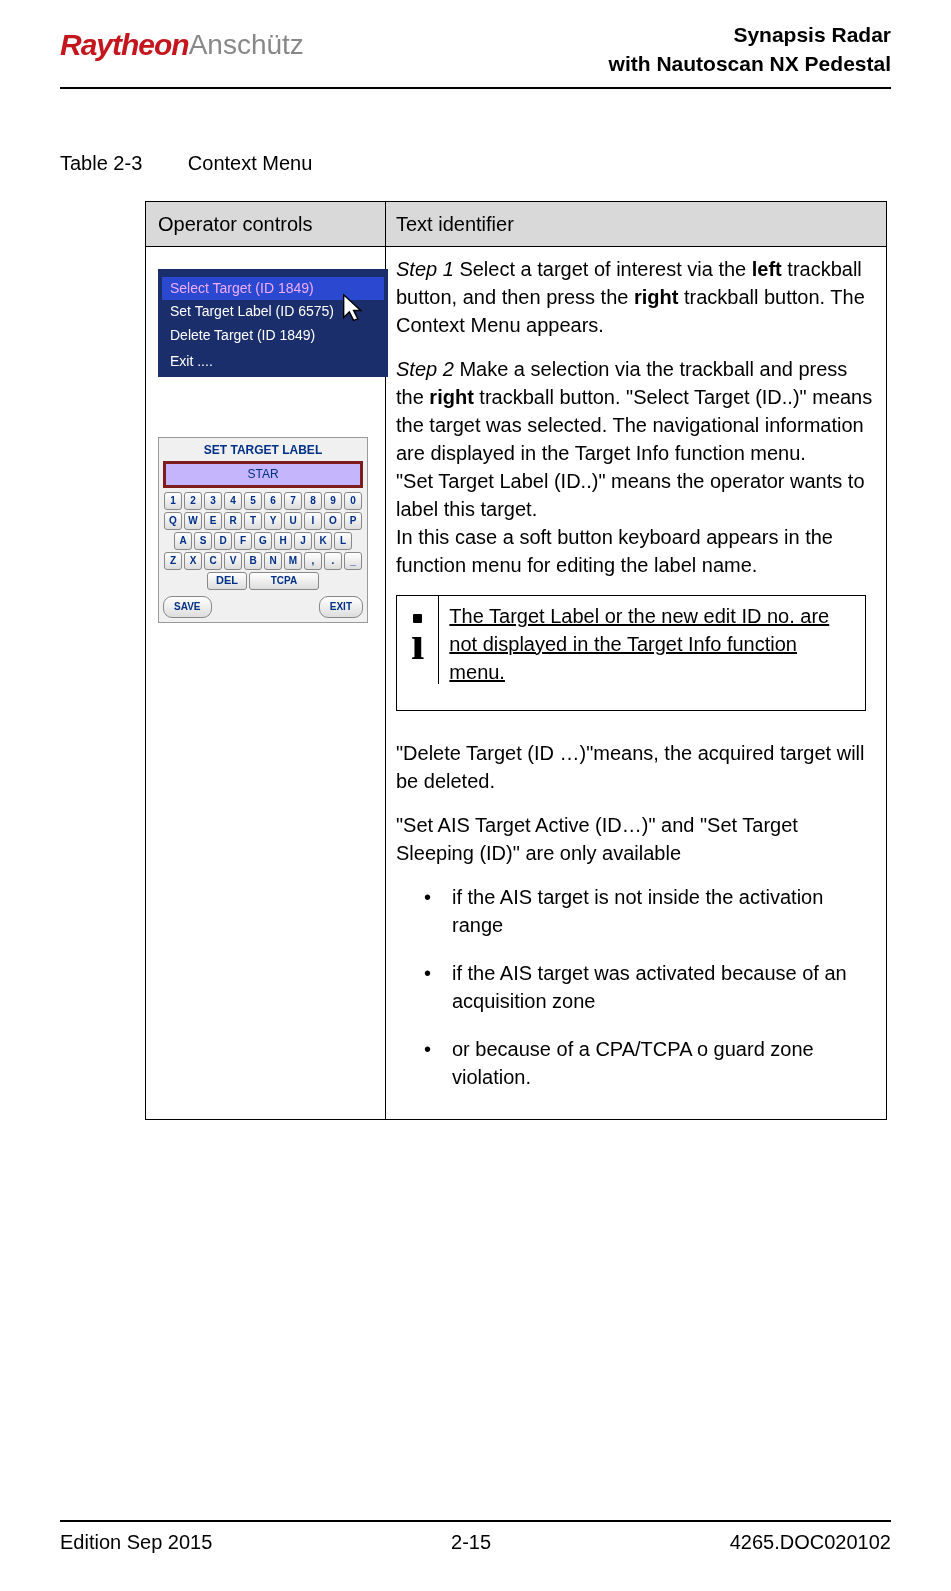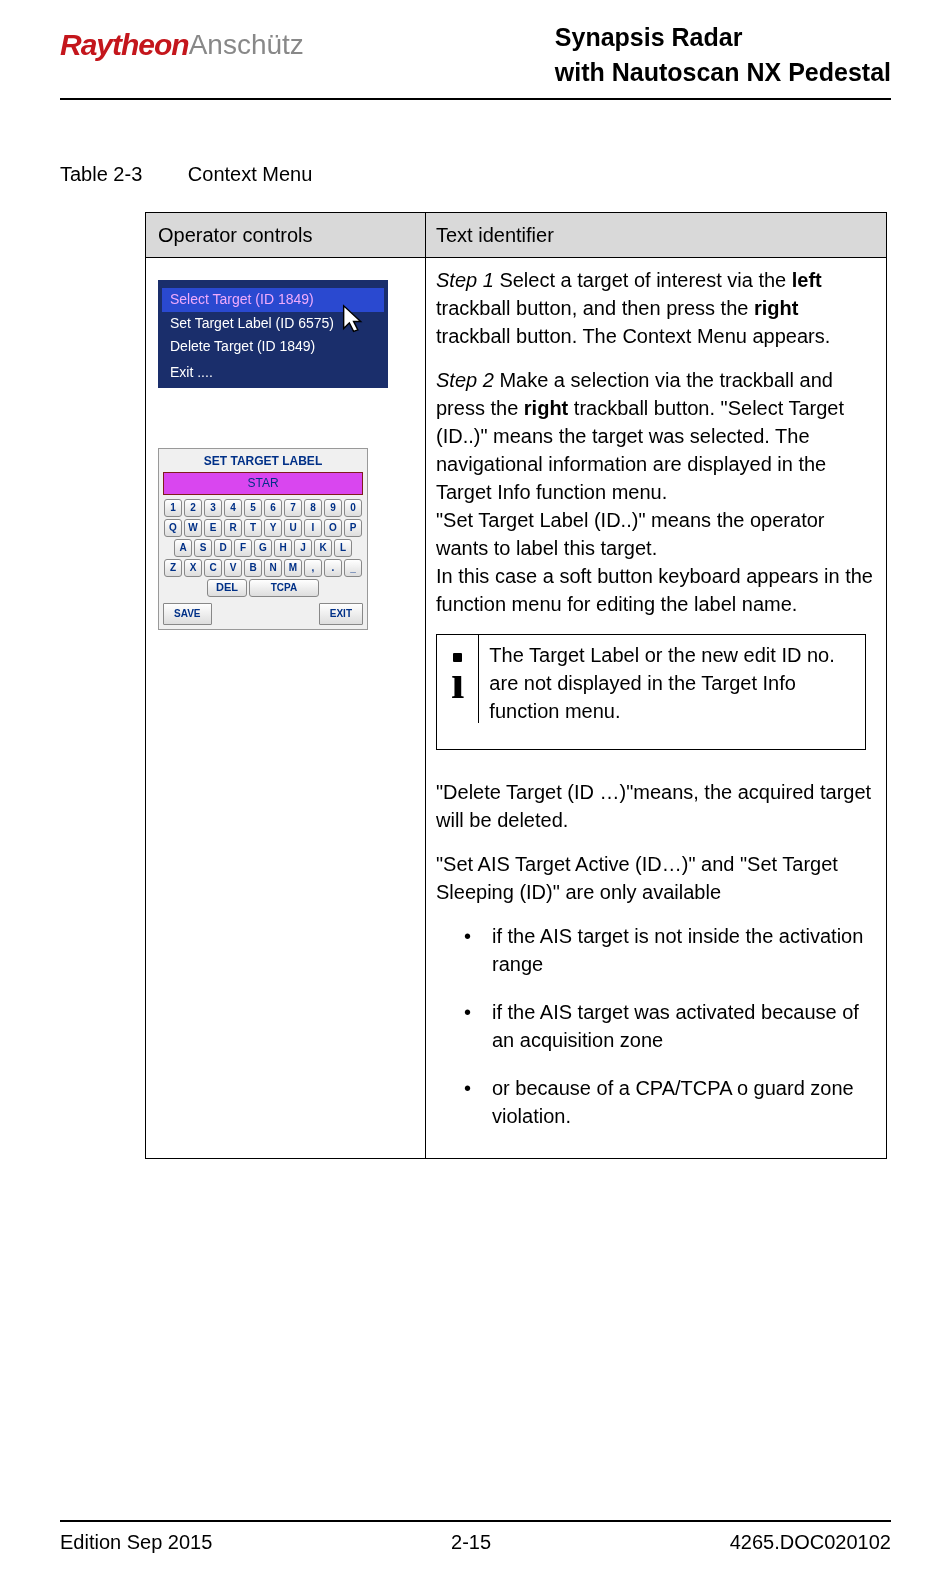--- a/index.html
+++ b/index.html
@@ -34,21 +34,22 @@
       font-size: 30px;
       color: #c4161c;
       letter-spacing: -1px;
     }
     .logo-anschutz {
       font-size: 28px;
       color: #888;
       font-weight: 300;
     }
     .header-title {
-      font-size: 25px;
+      text-align: right;
+      font-size: 21px;
     }
     .header-title .bold { font-weight: bold; }
     .table-caption {
       margin-bottom: 24px;
       font-size: 20px;
     }
     .table-caption .tabnum { margin-right: 40px; }
     table.main {
       border-collapse: collapse;
       margin-left: 85px;
@@ -59,21 +60,21 @@
       border: 1.5px solid #000;
       padding: 8px 10px;
       vertical-align: top;
       text-align: left;
       font-size: 20px;
       font-weight: normal;
     }
     table.main th {
       background: #d9d9d9;
     }
-    table.main th.c1, table.main td.c1 { width: 280px; padding-left: 12px; }
+    table.main th.c1, table.main td.c1 { width: 240px; padding-left: 12px; }
     .ctx-menu-wrap {
       margin-top: 14px;
       margin-bottom: 60px;
     }
     .ctx-menu {
       border: 4px solid #1a2e6b;
       border-top: 8px solid #1a2e6b;
       background: #1a2e6b;
       width: 230px;
       position: relative;
@@ -106,22 +107,22 @@
       text-align: center;
       color: #003087;
       font-weight: bold;
       font-size: 12px;
       margin-bottom: 2px;
     }
     .kb-inp {
       display: block;
       width: 100%;
       text-align: center;
-      background: #d946ef;
-      border: 1px solid #7f1d1d;
+      background: #c4b5fd;
+      border: 3px solid #7f1d1d;
       padding: 2px 0;
       margin-bottom: 4px;
       font-size: 12px;
       color: #003087;
     }
     .kb-row { display: flex; justify-content: center; gap: 2px; margin-bottom: 2px; }
     .key {
       width: 18px;
       height: 18px;
       border: 1px solid #888;
@@ -132,21 +133,21 @@
       align-items: center;
       justify-content: center;
       color: #003087;
       font-weight: bold;
     }
     .key-wide { width: 40px; font-size: 11px; }
     .key-space { width: 70px; }
     .kb-bottom { display: flex; justify-content: space-between; margin-top: 6px; }
     .kb-btn {
       border: 1px solid #888;
-      border-radius: 1px;
+      border-radius: 9px;
       background: linear-gradient(#fff,#ddd);
       font-size: 10px;
       font-weight: bold;
       padding: 3px 10px;
       color: #003087;
     }
     .desc p { margin-bottom: 16px; }
     .desc .step-lbl { font-style: italic; }
     .desc .b { font-weight: bold; }
     .info-box {
@@ -154,21 +155,21 @@
       display: flex;
       align-items: flex-start;
       margin: 10px 10px 28px 0;
     }
     .info-box .icell {
       border-right: 1.5px solid #000;
       padding: 18px 14px;
       display: flex;
       align-items: center;
     }
-    .info-box .tcell { padding: 6px 10px 24px 10px; }
+    .info-box .tcell { padding: 6px 10px 24px 10px; text-decoration: underline; }
     .info-i {
       font-family: Georgia, "Times New Roman", serif;
       font-weight: bold;
       font-size: 48px;
       line-height: 0.6;
     }
     .info-dot {
       display: block;
       width: 9px;
       height: 9px;

